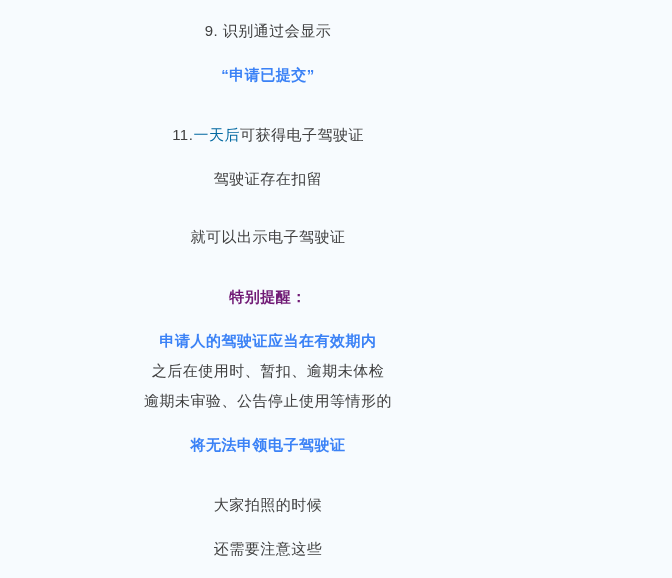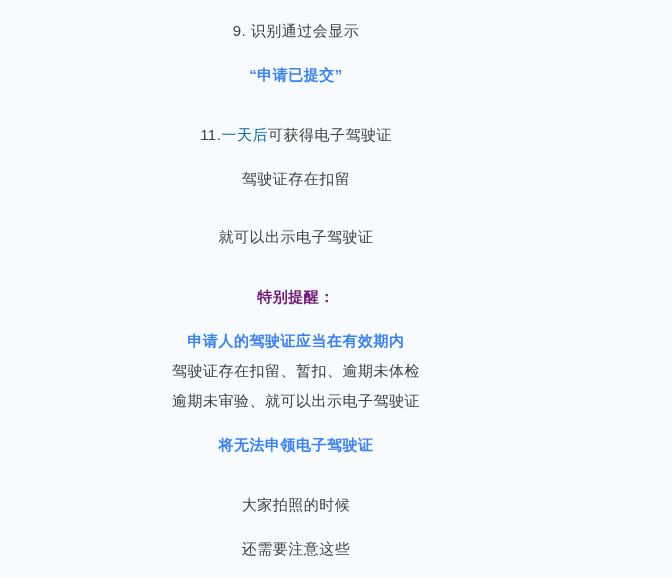--- a/index.html
+++ b/index.html
@@ -13,21 +13,20 @@
     font-family: "Liberation Sans", sans-serif;
     color: #3f3f3f;
     overflow: hidden;
   }
   .page {
     width: 536px;
     height: 578px;
     position: relative;
     box-sizing: border-box;
     padding: 0 40px;
-    margin-left: 28px;
   }
   .line {
     text-align: center;
     font-size: 15px;
     line-height: 30px;
     letter-spacing: 0.5px;
     color: #3f3f3f;
     white-space: nowrap;
   }
   .line.blue {
@@ -73,22 +72,22 @@
     <div class="gap-small"></div>
     <div class="line">就可以出示电子驾驶证</div>
   </div>
 
   <div class="sp-5"></div>
 
   <div class="block">
     <div class="line bold">特别提醒：</div>
     <div class="gap-small"></div>
     <div class="line blue">申请人的驾驶证应当在有效期内</div>
-    <div class="line">驾驶证存在扣留、暂扣、逾期未体检</div>
-    <div class="line">逾期未审验、就可以出示电子驾驶证</div>
+    <div class="line">之后在使用时、暂扣、逾期未体检</div>
+    <div class="line">逾期未审验、公告停止使用等情形的</div>
     <div class="gap-small"></div>
     <div class="line blue">将无法申领电子驾驶证</div>
   </div>
 
   <div class="sp-5"></div>
 
   <div class="block">
     <div class="line">大家拍照的时候</div>
     <div class="gap-small"></div>
     <div class="line">还需要注意这些</div>

